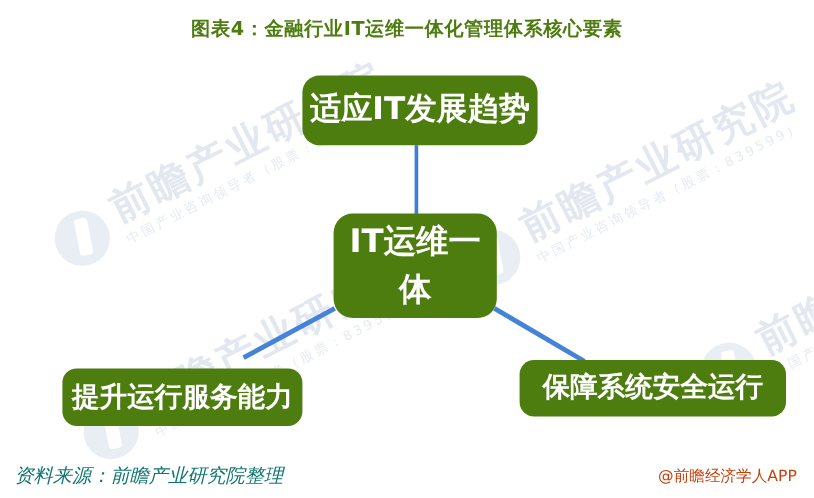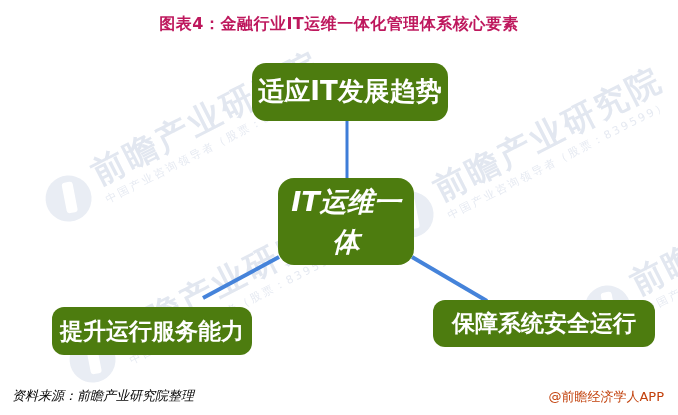--- a/index.html
+++ b/index.html
@@ -18,21 +18,21 @@
 
   
   .chart-title {
     position: absolute;
     top: 14px;
     left: 0;
     width: 100%;
     text-align: center;
     font-size: 16px;
     font-weight: bold;
-    color: #be185d;
+    color: #4d7c0f;
     letter-spacing: 0.5px;
     z-index: 5;
   }
 
   
   .wm {
     position: absolute;
     display: flex;
     align-items: center;
     gap: 10px;
@@ -102,43 +102,42 @@
     width: 196px; height: 58px;
     border-radius: 14px;
     font-size: 26px;
   }
   .node-center {
     left: 278px; top: 178px;
     width: 136px; height: 87px;
     border-radius: 16px;
     font-size: 27px;
     line-height: 1.45;
-    font-style: italic;
   }
   .node-bottom-left {
     left: 52px; top: 307px;
     width: 200px; height: 48px;
     border-radius: 12px;
     font-size: 23px;
   }
   .node-bottom-right {
     left: 433px; top: 300px;
     width: 222px; height: 47px;
     border-radius: 12px;
     font-size: 23px;
   }
 
   
   .source-note {
     position: absolute;
     left: 12px;
     top: 387px;
-    font-size: 13px;
+    font-size: 16px;
     font-style: italic;
-    color: #000000;
+    color: #0f766e;
     z-index: 5;
   }
   .app-credit {
     position: absolute;
     right: 14px;
     top: 388px;
     font-size: 13px;
     color: #c2410c;
     z-index: 5;
   }

